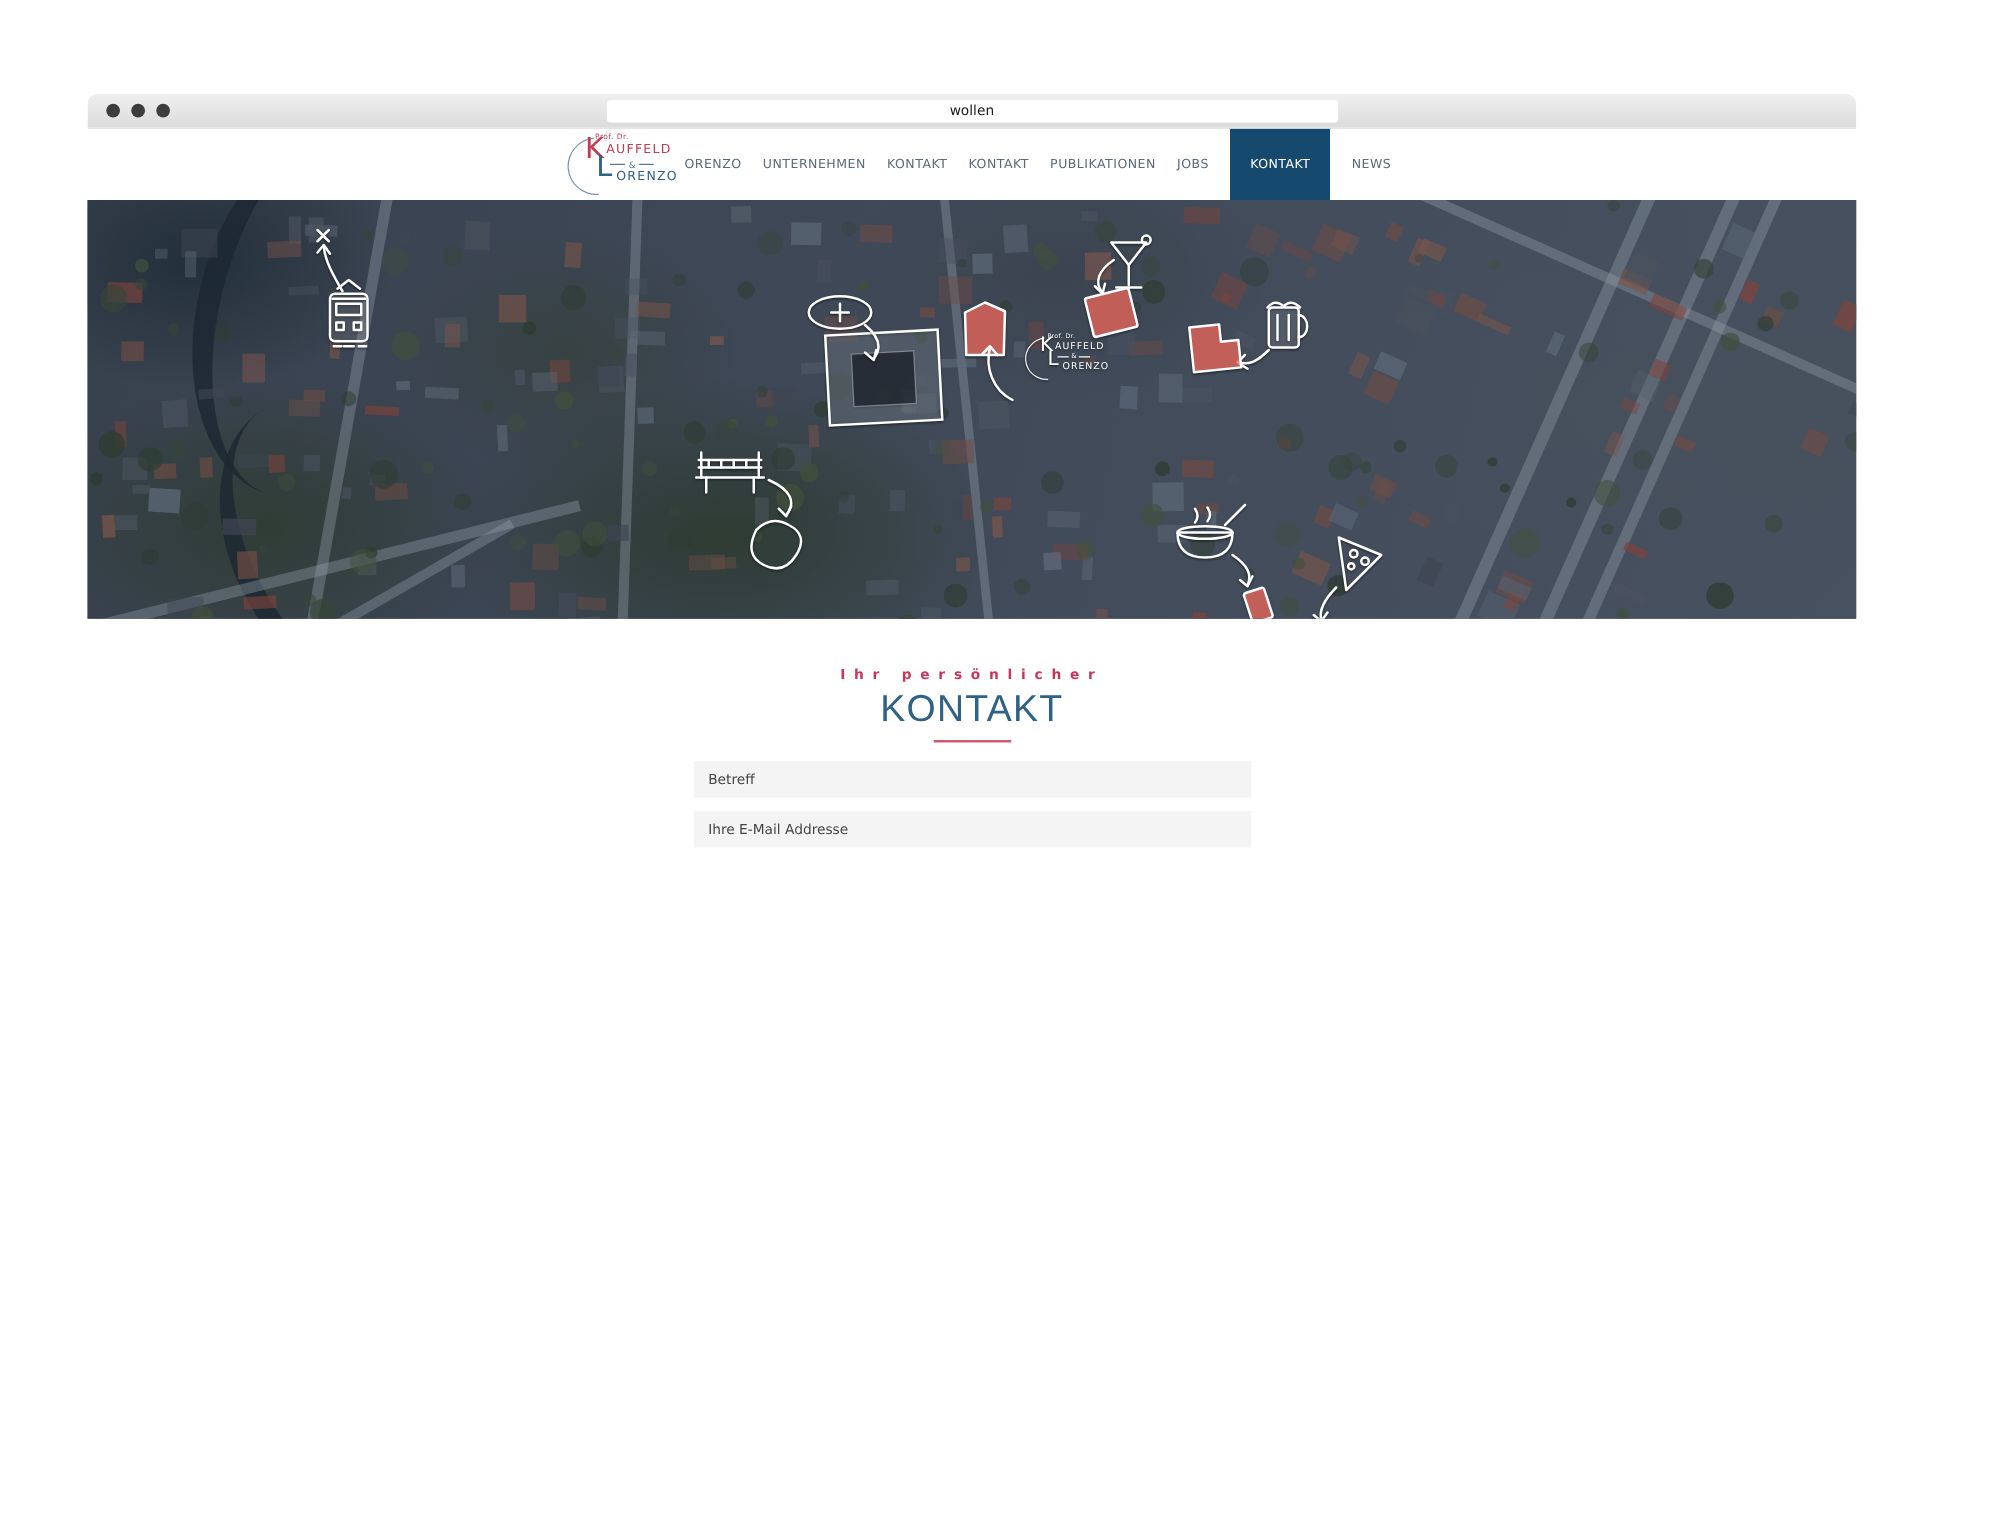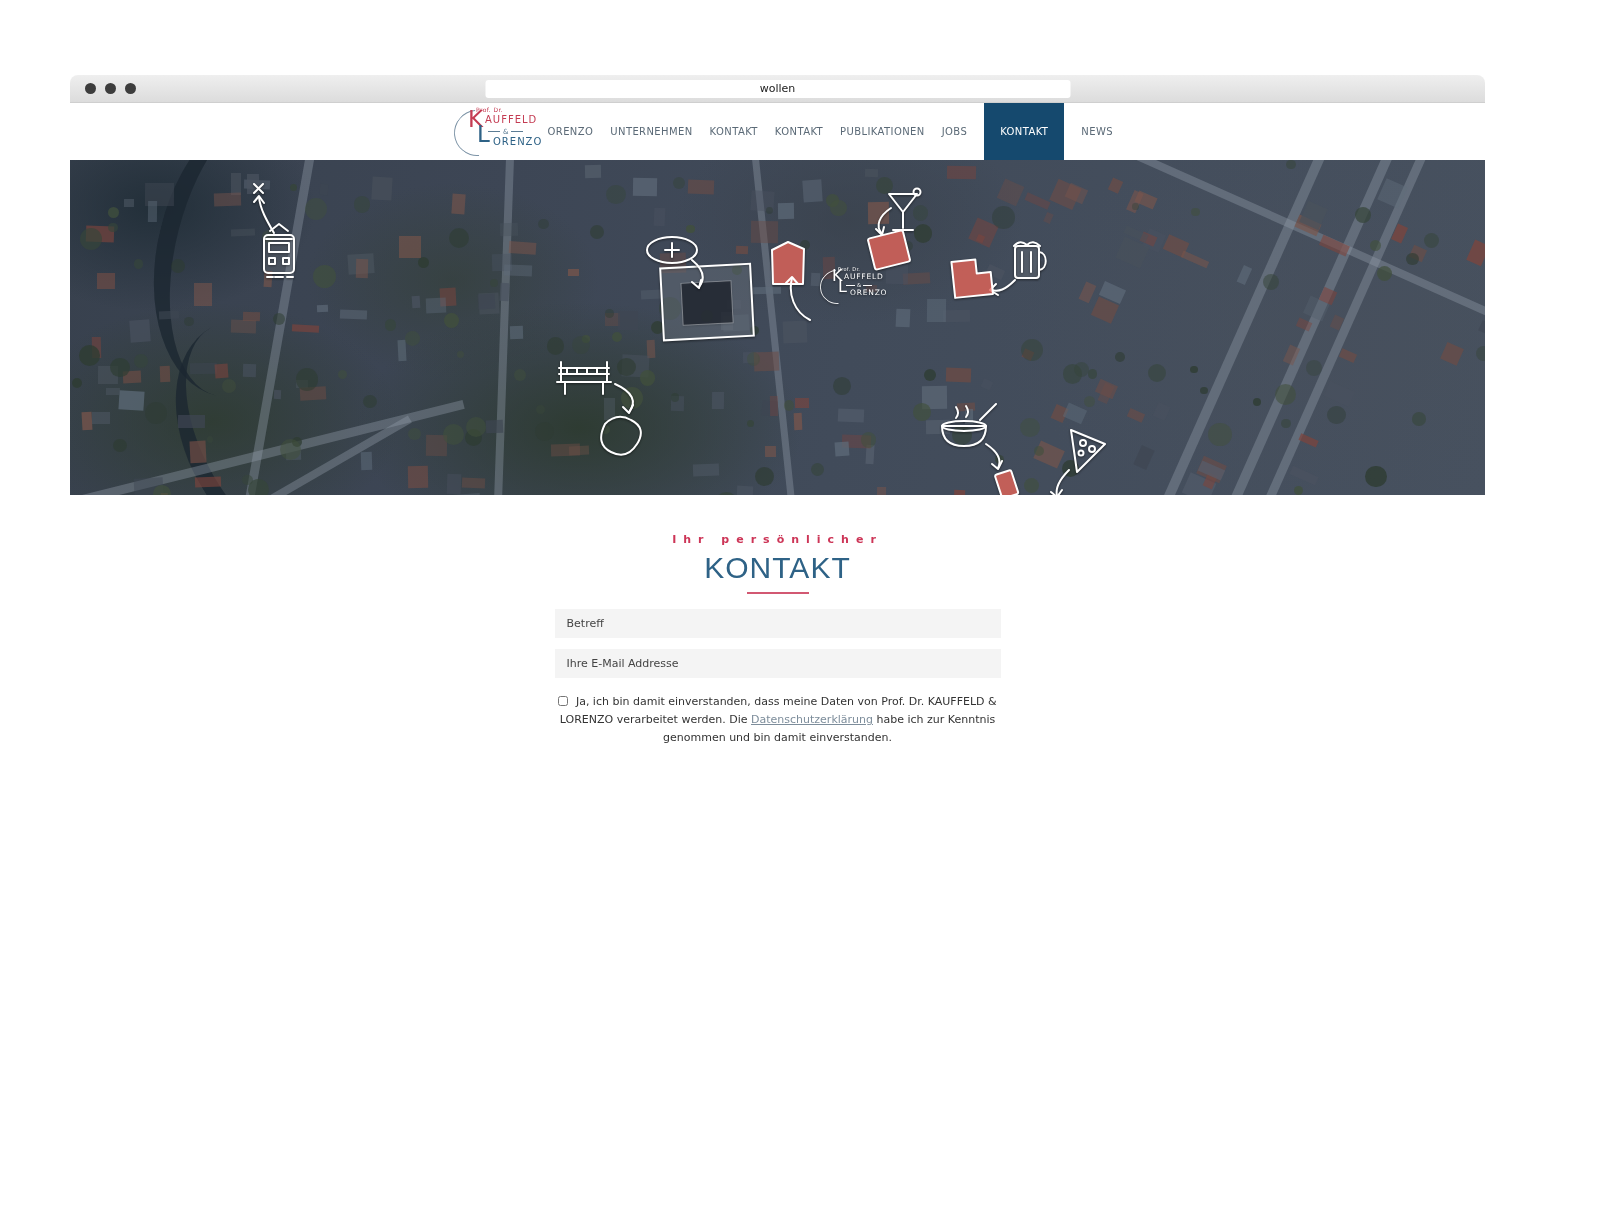--- a/index.html
+++ b/index.html
@@ -549,19 +549,15 @@
   <div class="contact">
     <div class="eyebrow">Ihr persönlicher</div>
     <h1 class="title" style="margin-bottom:0">KONTAKT</h1>
     <div class="underline"></div>
 
     <form class="form">
       <input class="field" type="text" placeholder="Betreff" style="">
       <input class="field" type="text" placeholder="Ihre E-Mail Addresse" style="">
     </form>
 
-    <p class="consent">
-      <input type="checkbox" style="">
-      <span>Ja, ich bin damit einverstanden, dass meine Daten von Prof. Dr. KAUFFELD &amp; LORENZO verarbeitet werden. Die </span><a>Datenschutzerklärung</a><span> habe ich zur Kenntnis genommen und bin damit einverstanden.</span>
-    </p>
   </div>
 
 </div>
 
 </body></html>

